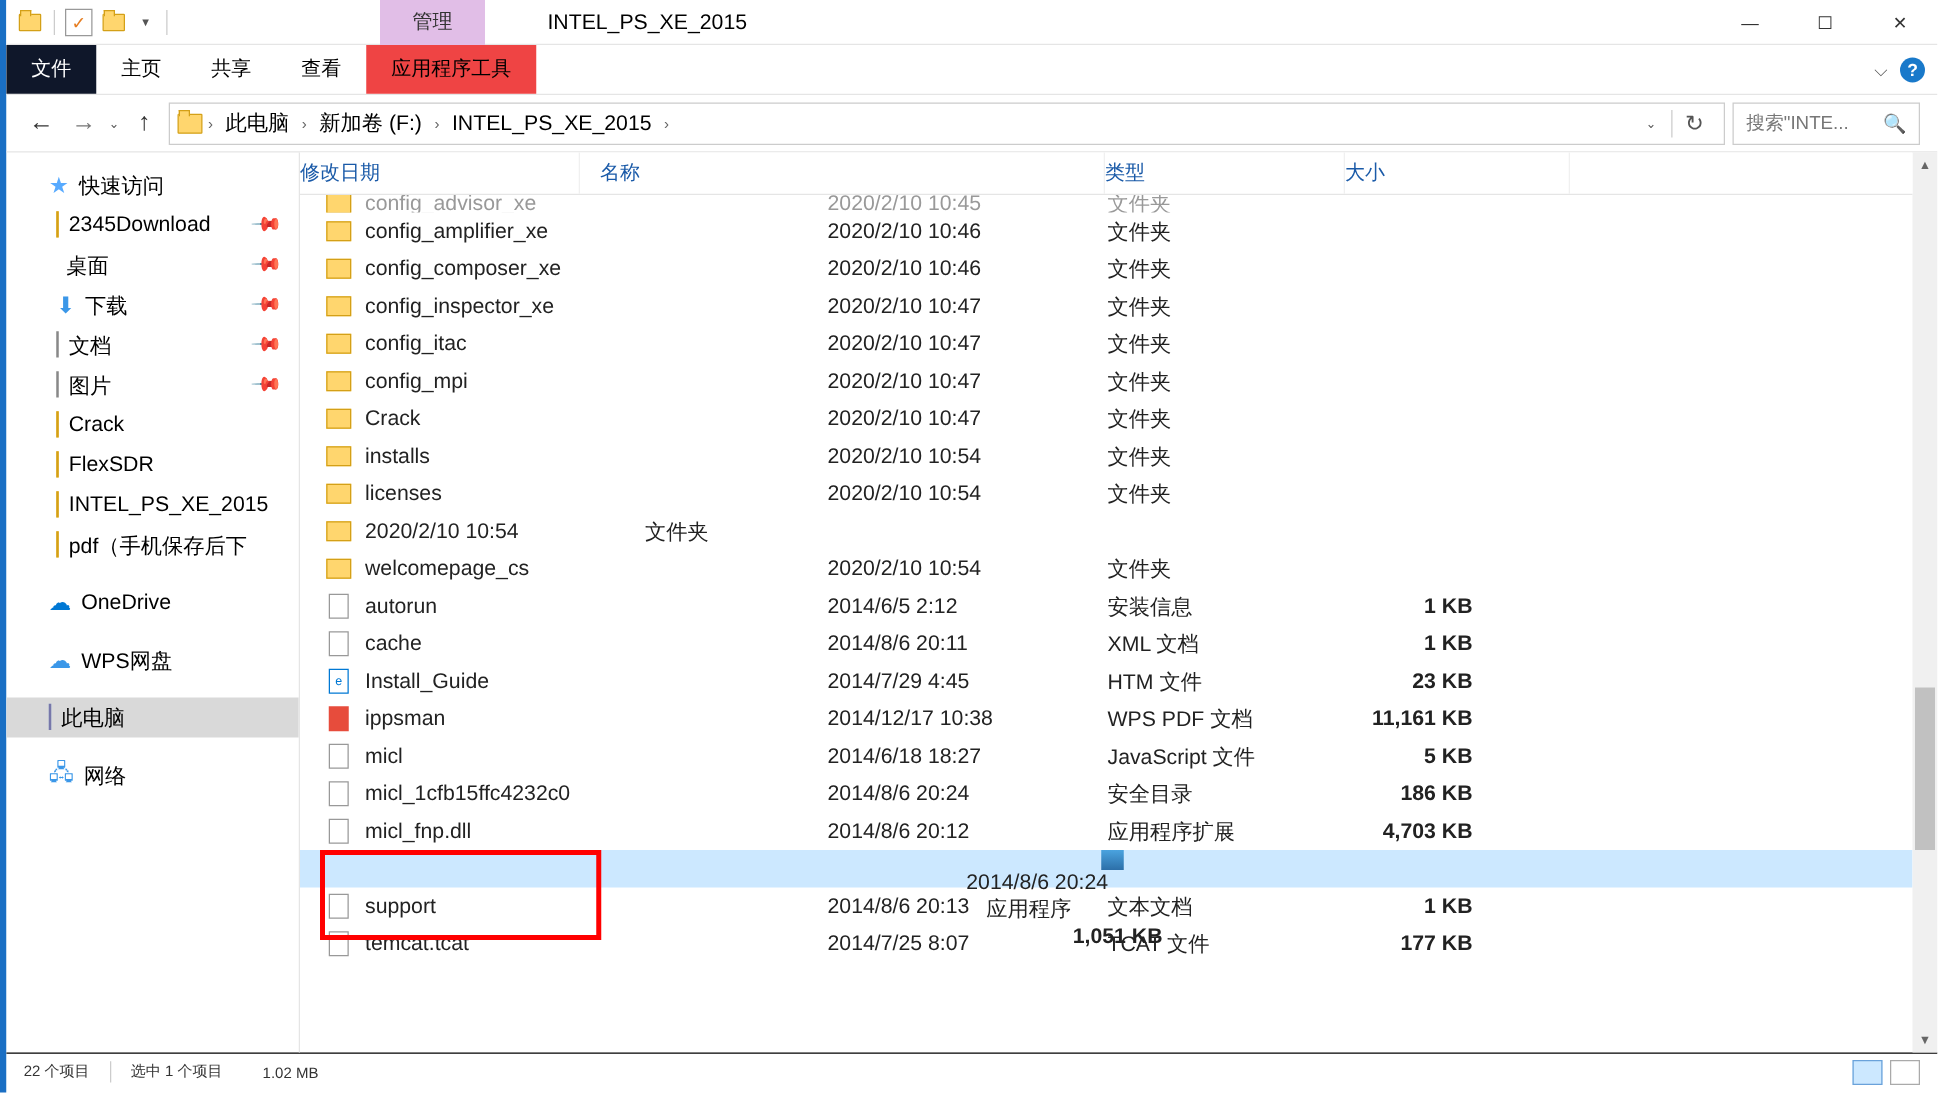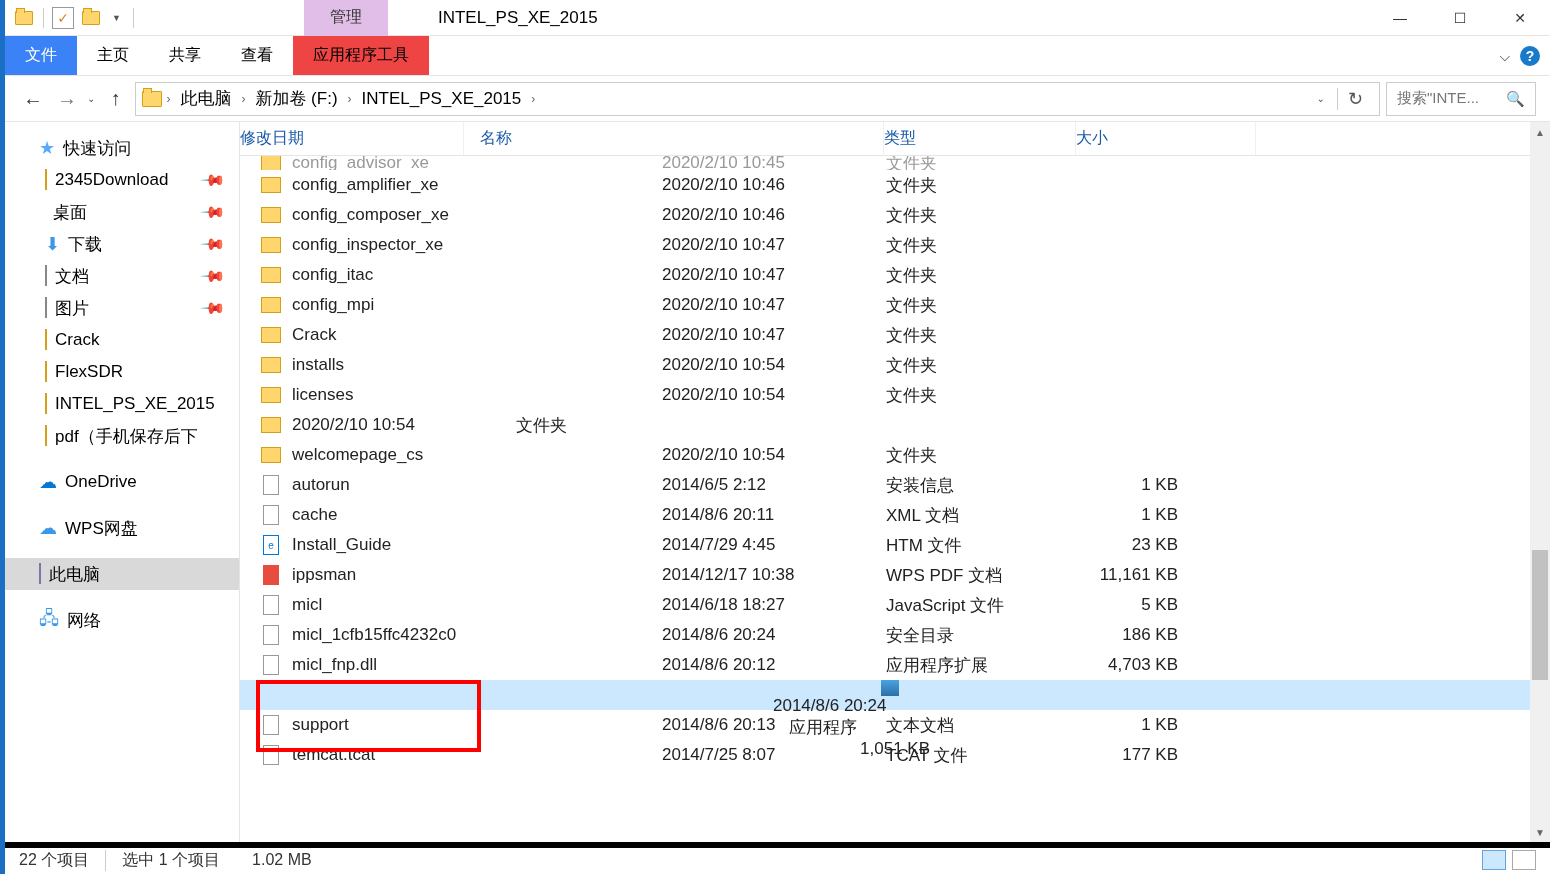--- a/index.html
+++ b/index.html
@@ -15,21 +15,21 @@
 .sep { width:1px; height:20px; background:#ccc; margin:0 2px; }
 .qat-drop { font-size: 9px; color:#555; padding:0 4px; }
 .ribbon-context { background:#e1bee7; color:#333; padding: 0 26px; height:36px; display:flex; align-items:center; font-size:16px; margin-left: 160px; }
 .title-text { margin-left: 50px; flex:1; font-size:17px; color:#000; }
 .win-controls { display:flex; }
 .win-btn { width:60px; height:36px; display:flex; align-items:center; justify-content:center; font-size:14px; color:#333; }
 
 
 .ribbon-tabs { height: 40px; display:flex; align-items:stretch; border-bottom:1px solid #e5e5e5; position:relative; }
 .tab { padding: 0 20px; display:flex; align-items:center; font-size:16px; color:#000; }
-.tab.file { background:#3b82f6; color:#fff; }
+.tab.file { background:#0f172a; color:#fff; }
 .tab.context { background:#ef4444; }
 .ribbon-right { position:absolute; right:10px; top:0; height:40px; display:flex; align-items:center; gap:10px; }
 .chev { font-size:14px; color:#555; }
 .help-ic { width:20px; height:20px; border-radius:50%; background:#1979ca; color:#fff; display:flex; align-items:center; justify-content:center; font-size:14px; font-weight:bold; }
 
 
 .navbar { height: 46px; display:flex; align-items:center; gap:6px; padding: 0 14px; border-bottom: 1px solid #e5e5e5; }
 .nav-arrow { width:28px; height:28px; display:flex; align-items:center; justify-content:center; font-size:20px; color:#777; }
 .nav-arrow.active { color:#333; }
 .recent-drop { font-size:10px; color:#555; }
@@ -74,39 +74,39 @@
 .col-size { width: 180px; text-align: left; }
 .hdr { border-right:1px solid #f0f0f0; height:100%; display:flex; align-items:center; }
 .rows { flex:1; overflow:hidden; }
 .row { display:flex; align-items:center; height:30px; font-size:17px; color:#222; }
 .row.cutoff { height:14px; color:#999; overflow:hidden; }
 .row.selected { background:#cce8ff;flex-direction:column; }
 .row .fic { width:22px; height:22px; display:flex; align-items:center; justify-content:center; margin:0 10px 0 20px; }
 .row .name { width: 370px; white-space:nowrap; overflow:hidden; text-overflow:ellipsis; }
 .row .date { width: 224px; }
 .row .type { width: 192px; }
-.row .size { width: 110px; text-align:right; padding-right:10px; }
+.row .size { width: 110px; text-align:right; padding-right:10px;font-weight:bold; }
 .fic-folder { width:20px; height:16px; background:#ffd66e; border:1px solid #d4a017; }
 .fic-file { width:16px; height:20px; border:1px solid #999; background:#fff; }
 .fic-exe { width:18px; height:16px; background:linear-gradient(#4aa3df,#2c6fa8); }
 .fic-txt { width:16px; height:20px; border:1px solid #999; background:#fff; }
 .fic-pdf { width:16px; height:20px; background:#e74c3c; }
 .fic-htm { width:16px; height:20px; border:1px solid #0078d4; background:#fff; color:#0078d4; font-size:10px; display:flex; align-items:center; justify-content:center; }
 
 
 .highlight-box { position:absolute; border:4px solid #ff0000; pointer-events:none; }
 
 
 .vscroll { width:20px; background:#f0f0f0; display:flex; flex-direction:column; }
 .vscroll .arr { height:20px; display:flex; align-items:center; justify-content:center; font-size:10px; color:#666; }
 .vscroll .track { flex:1; position:relative; }
 .vscroll .thumb { position:absolute; left:2px; right:2px; top:60%; height:130px; background:#c1c1c1; }
 
 
-.status { height:30px; border-top:6px solid #000000; display:flex; align-items:center; padding:0 14px; font-size:16px; color:#333; }
+.status { height:30px; border-top:1px solid #000000; display:flex; align-items:center; padding:0 14px; font-size:12px; color:#333; }
 .status .seg { padding-right:16px; border-right:1px solid #ccc; margin-right:16px; }
 .status .view-icons { margin-left:auto; display:flex; gap:6px; }
 .status .vic { width:24px; height:20px; border:1px solid #aaa; }
 .status .vic.active { background:#cce8ff; border-color:#6aa2da; }
 </style>
 </head>
 <body>
 
 <div class="titlebar">
   <div class="qat">

